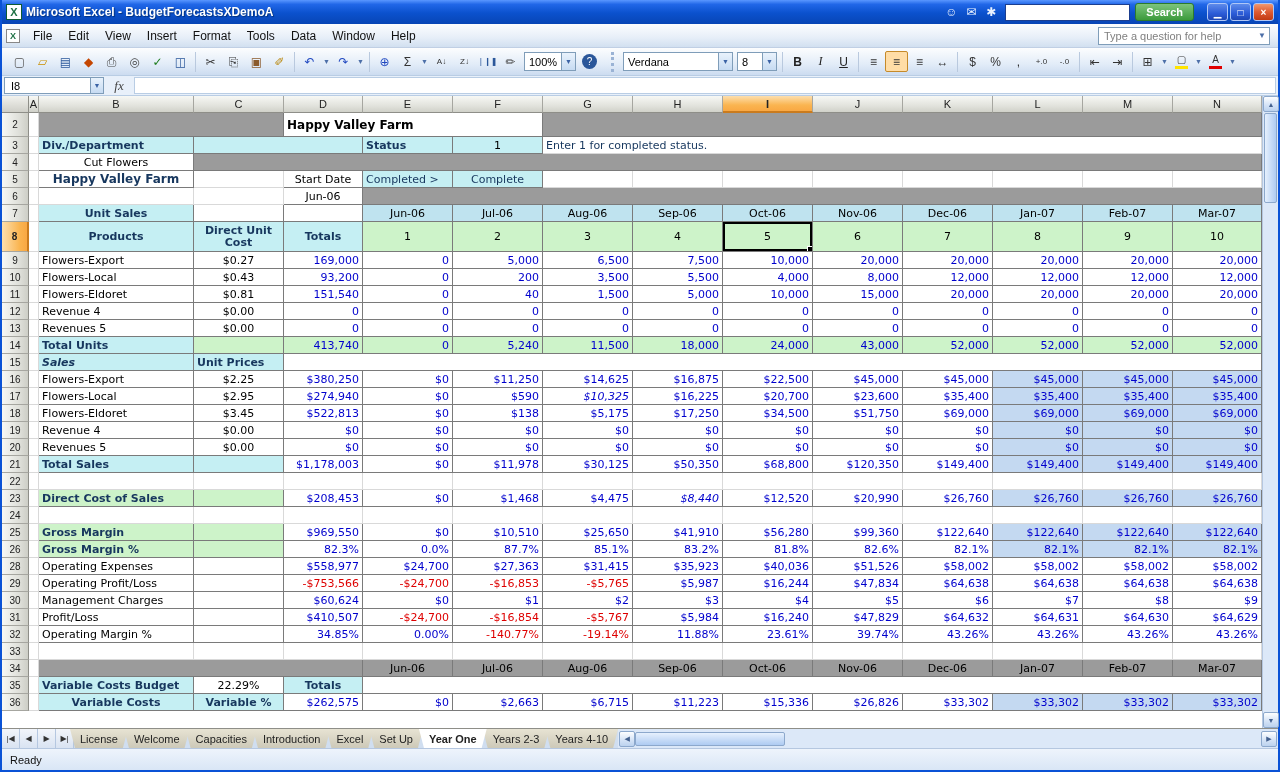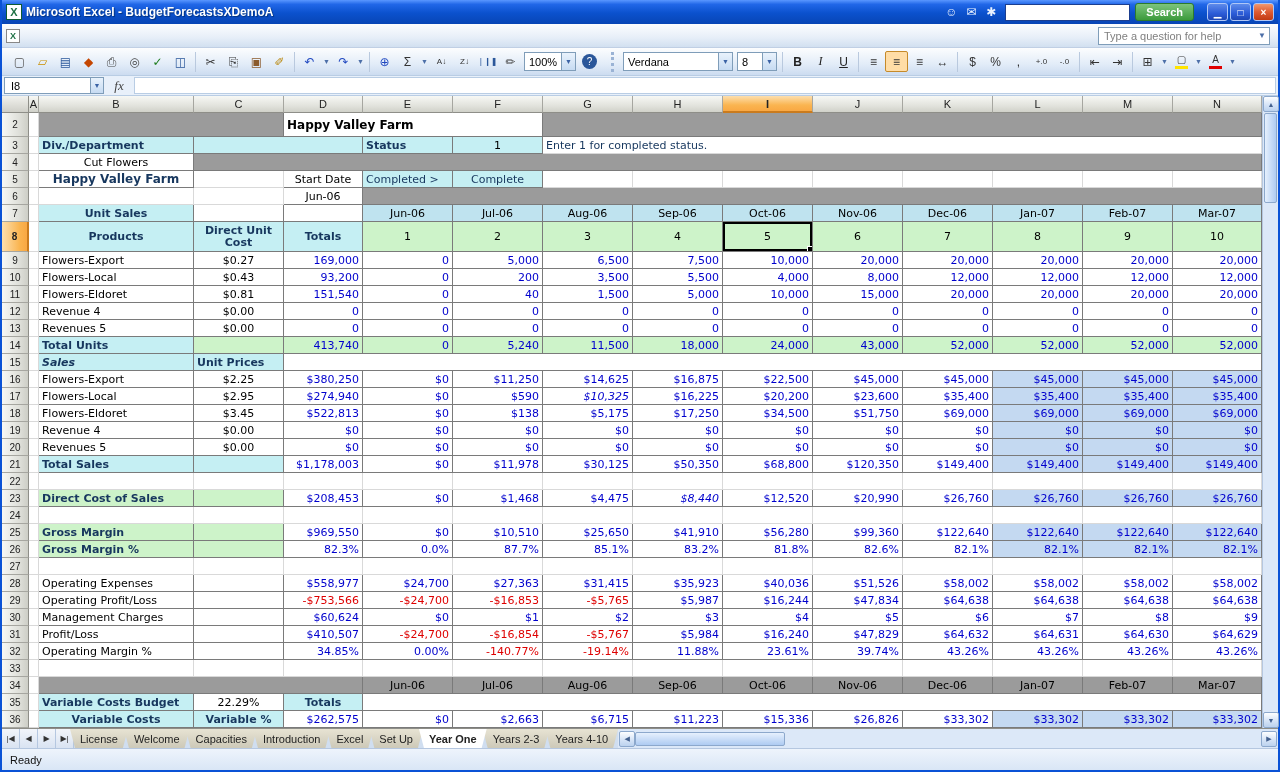--- a/index.html
+++ b/index.html
@@ -145,20 +145,31 @@
       <div class="winbtns" id="window-buttons">
           <span class="winbtn">▁</span>
           <span class="winbtn">□</span>
           <span class="winbtn close">×</span>
         </div>
     </div>
   </div>
 
   <div class="menubar">
     <span class="doc-icon">X</span>
+    <div id="menu-items" style="display:flex">
+        <span class="menu-item">File</span>
+        <span class="menu-item">Edit</span>
+        <span class="menu-item">View</span>
+        <span class="menu-item">Insert</span>
+        <span class="menu-item">Format</span>
+        <span class="menu-item">Tools</span>
+        <span class="menu-item">Data</span>
+        <span class="menu-item">Window</span>
+        <span class="menu-item">Help</span>
+      </div>
     <div class="help-box">
       <span>Type a question for help</span>
       <span class="arrow">▼</span>
     </div>
   </div>
 
   <div class="toolbar" id="toolbar">
       <span class="tbi" style="color: rgb(85, 85, 85);">▢</span>
       <span class="tbi" style="color: rgb(201, 143, 0);">▱</span>
       <span class="tbi" style="color: rgb(43, 87, 154);">▤</span>
@@ -471,21 +482,21 @@
           <div class="grow" style="height: 17px;">
             <div class="rh">17</div>
             <div class="cell" style="width: 10px;"></div>
             <div class="cell lft tbd" style="width: 155px;">Flowers-Local</div>
             <div class="cell ctr tbd" style="width: 90px;">$2.95</div>
             <div class="cell num tbd" style="width: 79px;">$274,940</div>
             <div class="cell num tbd" style="width: 90px;">$0</div>
             <div class="cell num tbd" style="width: 90px;">$590</div>
             <div class="cell num tbd" style="width: 90px; font-style: italic;">$10,325</div>
             <div class="cell num tbd" style="width: 90px;">$16,225</div>
-            <div class="cell num tbd" style="width: 90px;">$20,200</div>
+            <div class="cell num tbd" style="width: 90px;">$20,700</div>
             <div class="cell num tbd" style="width: 90px;">$23,600</div>
             <div class="cell num tbd" style="width: 90px;">$35,400</div>
             <div class="cell bgLBlue num tbd" style="width: 90px;">$35,400</div>
             <div class="cell bgLBlue num tbd" style="width: 90px;">$35,400</div>
             <div class="cell bgLBlue num tbd" style="width: 89px;">$35,400</div>
           </div>
           <div class="grow" style="height: 17px;">
             <div class="rh">18</div>
             <div class="cell" style="width: 10px;"></div>
             <div class="cell lft tbd" style="width: 155px;">Flowers-Eldoret</div>
@@ -630,37 +641,20 @@
             <div class="cell num tbd" style="width: 90px;">0.0%</div>
             <div class="cell num tbd" style="width: 90px;">87.7%</div>
             <div class="cell num tbd" style="width: 90px;">85.1%</div>
             <div class="cell num tbd" style="width: 90px;">83.2%</div>
             <div class="cell num tbd" style="width: 90px;">81.8%</div>
             <div class="cell num tbd" style="width: 90px;">82.6%</div>
             <div class="cell num tbd" style="width: 90px;">82.1%</div>
             <div class="cell bgLBlue num tbd" style="width: 90px;">82.1%</div>
             <div class="cell bgLBlue num tbd" style="width: 90px;">82.1%</div>
             <div class="cell bgLBlue num tbd" style="width: 89px;">82.1%</div>
-          </div>
-          <div class="grow" style="height: 17px;">
-            <div class="rh">27</div>
-            <div class="cell" style="width: 10px;"></div>
-            <div class="cell" style="width: 155px;"></div>
-            <div class="cell" style="width: 90px;"></div>
-            <div class="cell" style="width: 79px;"></div>
-            <div class="cell" style="width: 90px;"></div>
-            <div class="cell" style="width: 90px;"></div>
-            <div class="cell" style="width: 90px;"></div>
-            <div class="cell" style="width: 90px;"></div>
-            <div class="cell" style="width: 90px;"></div>
-            <div class="cell" style="width: 90px;"></div>
-            <div class="cell" style="width: 90px;"></div>
-            <div class="cell" style="width: 90px;"></div>
-            <div class="cell" style="width: 90px;"></div>
-            <div class="cell" style="width: 89px;"></div>
           </div>
           <div class="grow" style="height: 17px;">
             <div class="rh">28</div>
             <div class="cell" style="width: 10px;"></div>
             <div class="cell lft tbd" style="width: 155px;">Operating Expenses</div>
             <div class="cell tbd" style="width: 90px;"></div>
             <div class="cell num tbd" style="width: 79px;">$558,977</div>
             <div class="cell num tbd" style="width: 90px;">$24,700</div>
             <div class="cell num tbd" style="width: 90px;">$27,363</div>
             <div class="cell num tbd" style="width: 90px;">$31,415</div>

